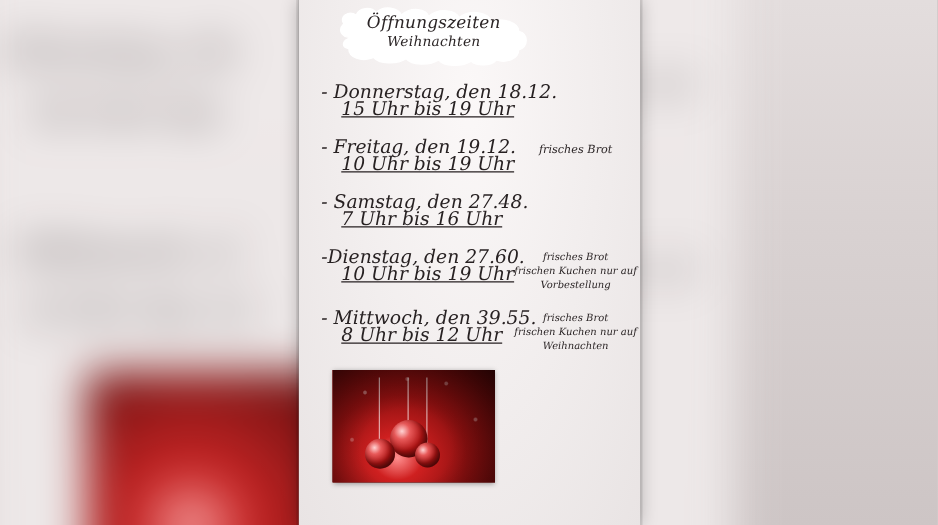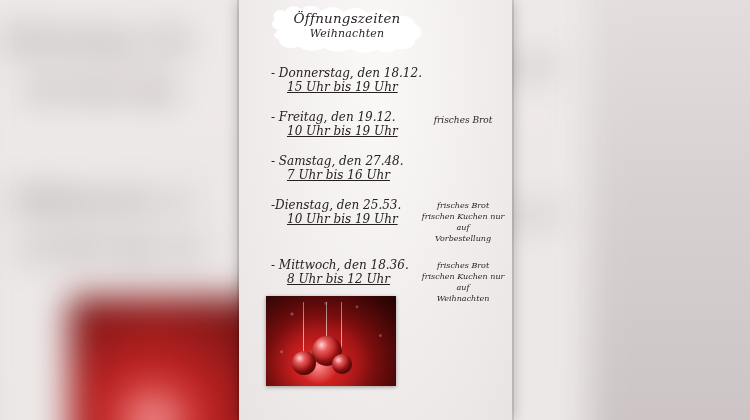--- a/index.html
+++ b/index.html
@@ -129,26 +129,26 @@
   .row {
     position: relative;
     display: flex;
     align-items: flex-start;
     margin-bottom: 14px;
     min-height: 30px;
   }
 
   .row .when {
     width: 152px;
-    padding-left: 32px;
+    padding-left: 18px;
     text-align: left;
     color: #272122;
     font-family: "DejaVu Serif", serif;
     font-style: italic;
-    font-size: 12px;
+    font-size: 15px;
     line-height: 14px;
     white-space: nowrap;
   }
 
   .row .when .l2 {
     display: block;
     padding-left: 16px;
     text-decoration: underline;
   }
 
@@ -310,33 +310,33 @@
 
         <div class="row">
           <div class="when">
             <span>- Samstag, den 27.48.</span>
             <span class="l2">7 Uhr bis 16 Uhr</span>
           </div>
         </div>
 
         <div class="row">
           <div class="when">
-            <span>-Dienstag, den 25.53.</span>
+            <span>-Dienstag, den 27.60.</span>
             <span class="l2">10 Uhr bis 19 Uhr</span>
           </div>
           <div class="what">
             <span>frisches Brot</span>
             <span>frischen Kuchen nur auf</span>
             <span>Vorbestellung</span>
           </div>
         </div>
 
         <div class="row">
           <div class="when">
-            <span>- Mittwoch, den 18.36.</span>
+            <span>- Mittwoch, den 39.55.</span>
             <span class="l2">8 Uhr bis 12 Uhr</span>
           </div>
           <div class="what">
             <span>frisches Brot</span>
             <span>frischen Kuchen nur auf</span>
             <span>Weihnachten</span>
           </div>
         </div>
 
       </div>

